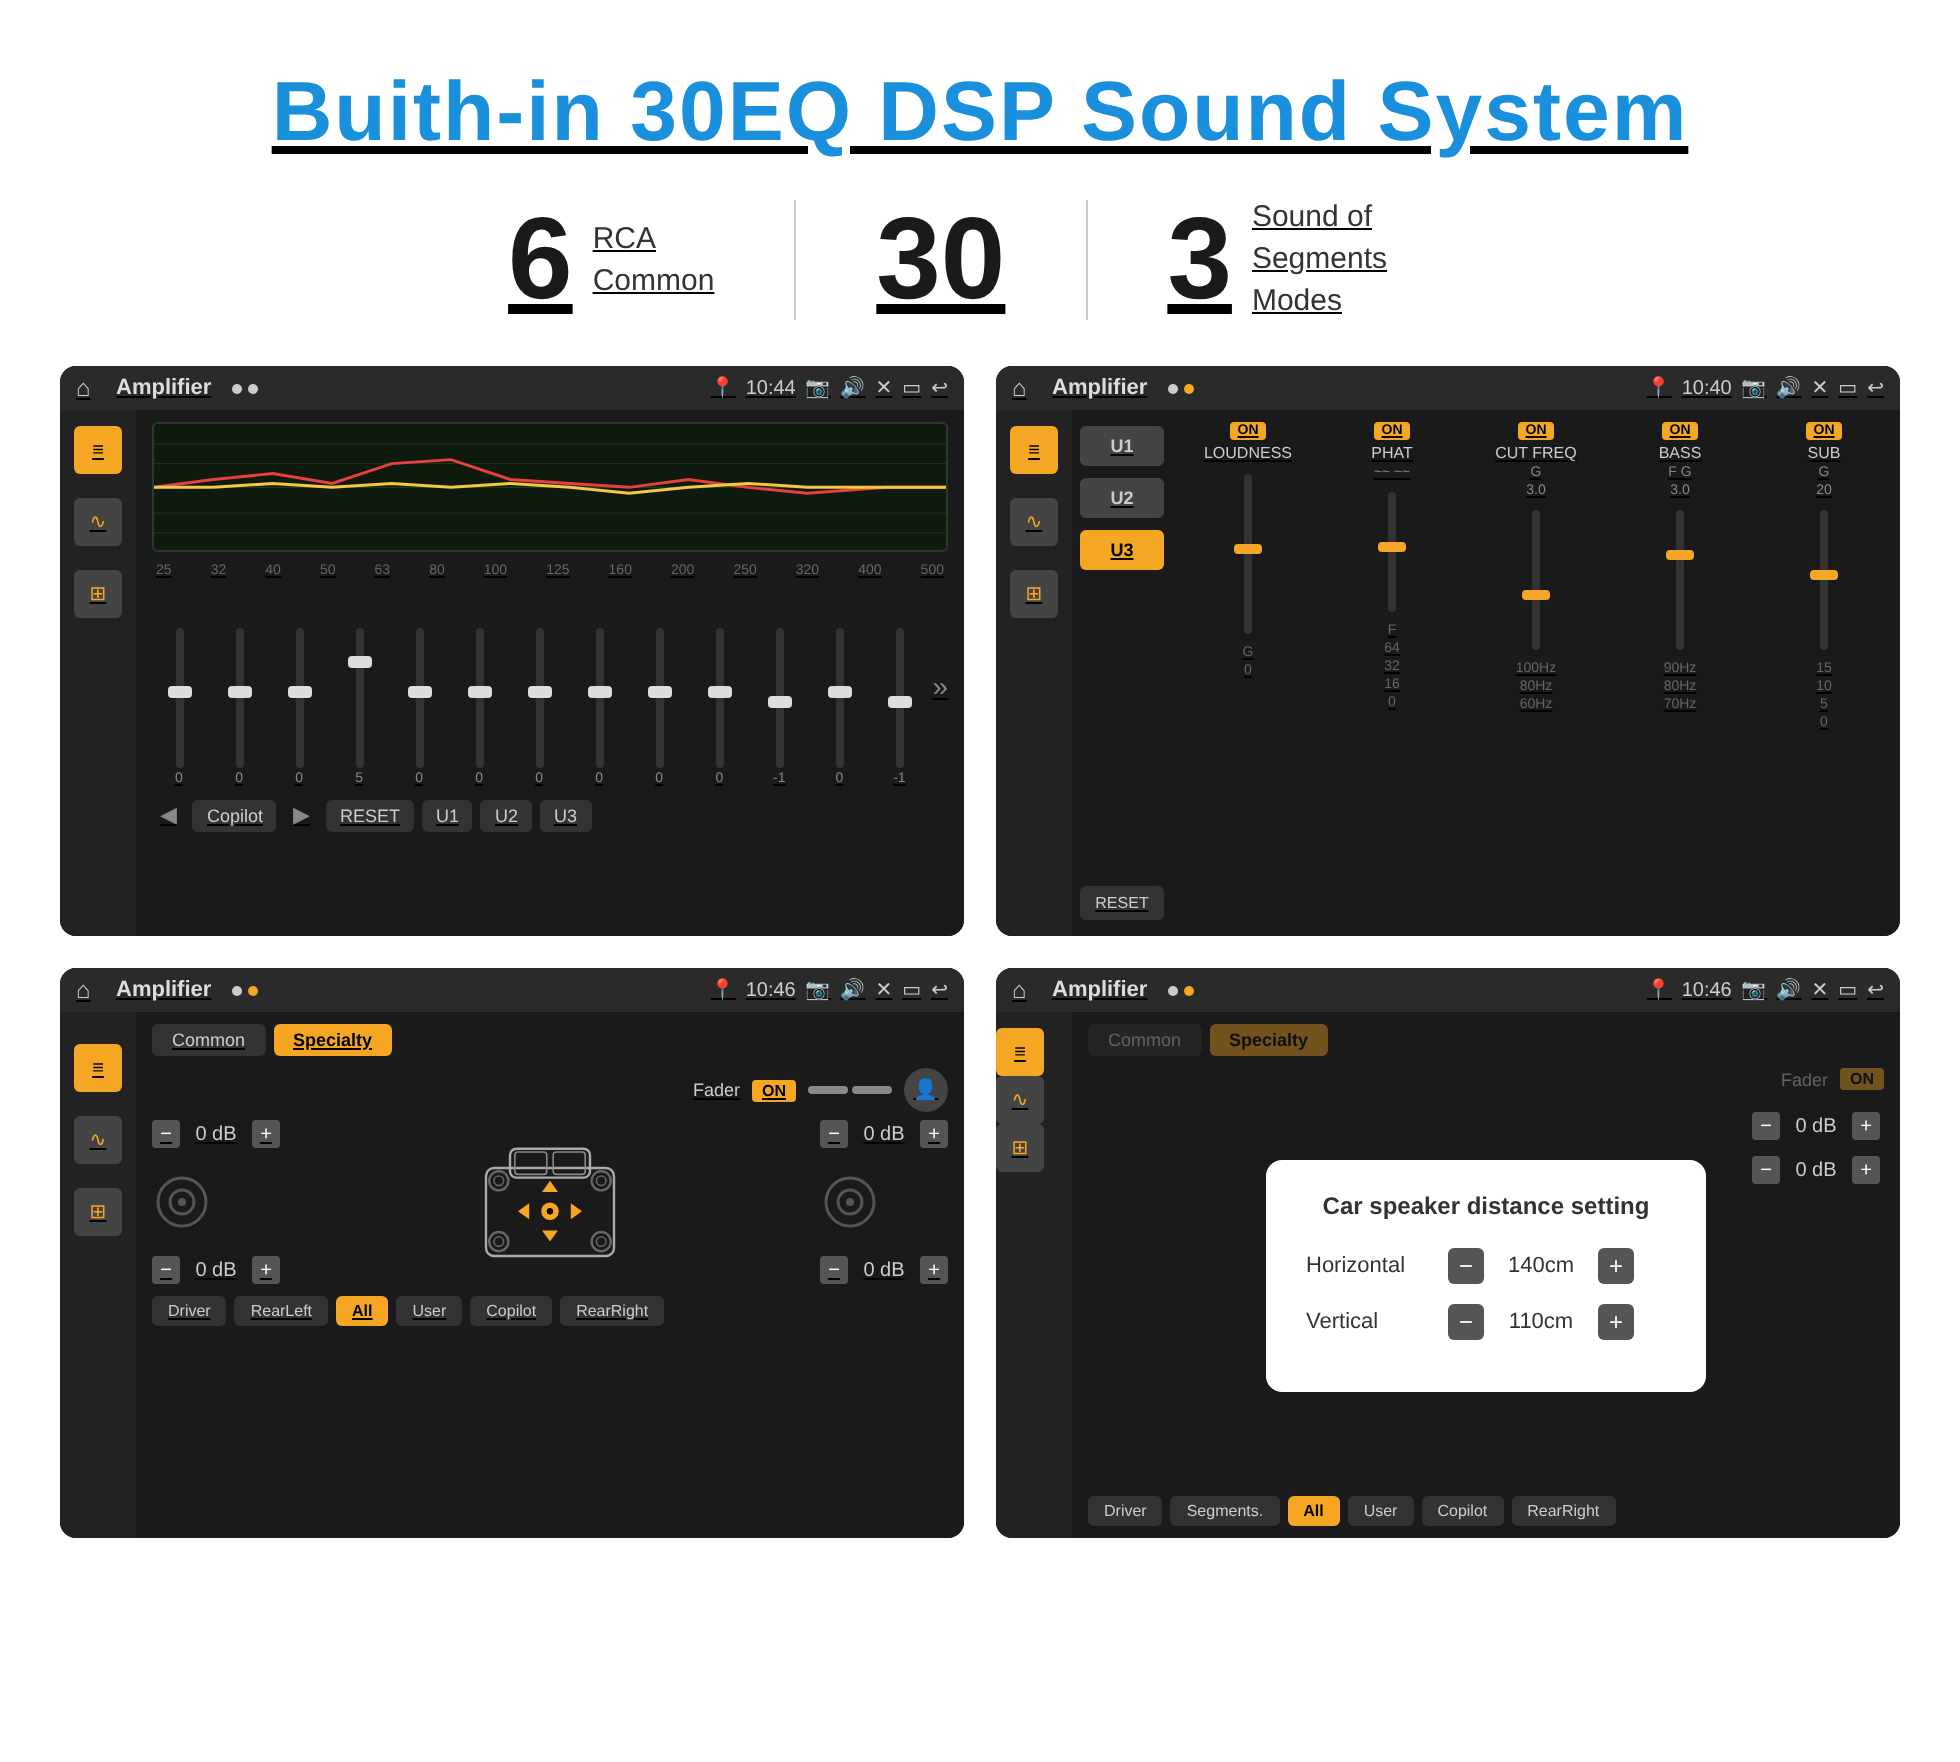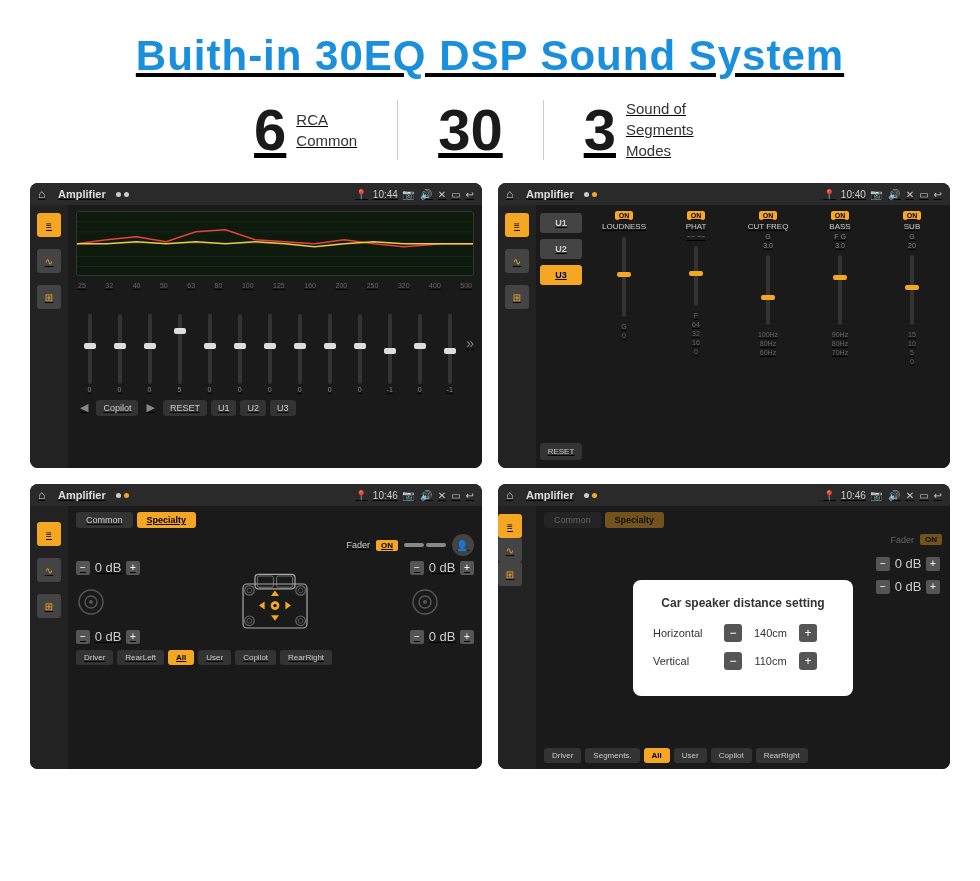--- a/index.html
+++ b/index.html
@@ -468,21 +468,21 @@
       border-radius: 2px;
       display: flex;
       align-items: center;
       justify-content: center;
       font-size: 10px;
       color: #fff;
       cursor: pointer;
     }
 
     .vol-value {
-      font-size: 13px;
+      font-size: 10px;
       color: #ccc;
       width: 30px;
       text-align: center;
     }
 
     .car-diagram {
       flex: 1;
       display: flex;
       flex-direction: column;
       align-items: center;

